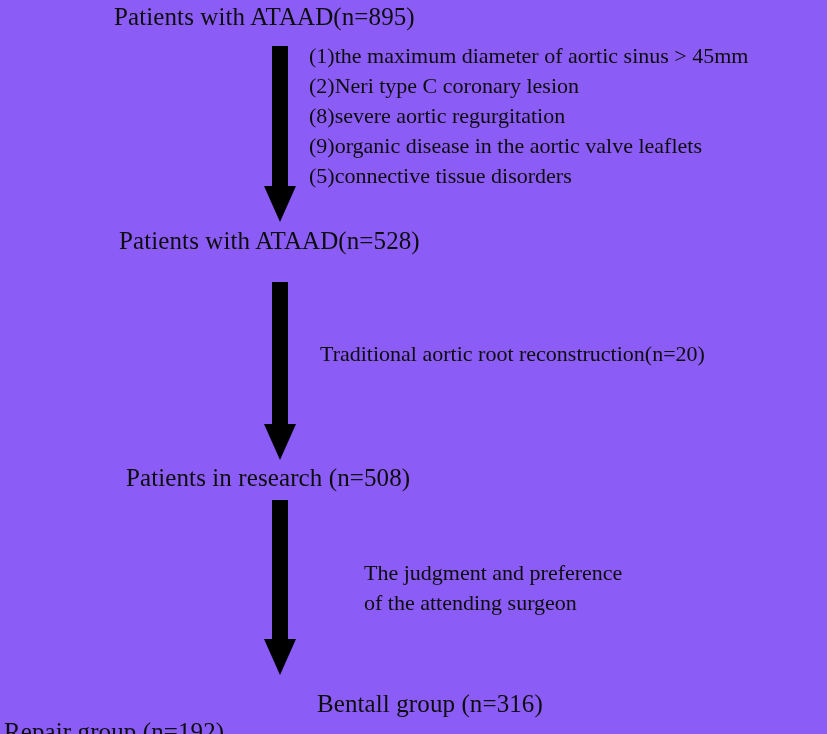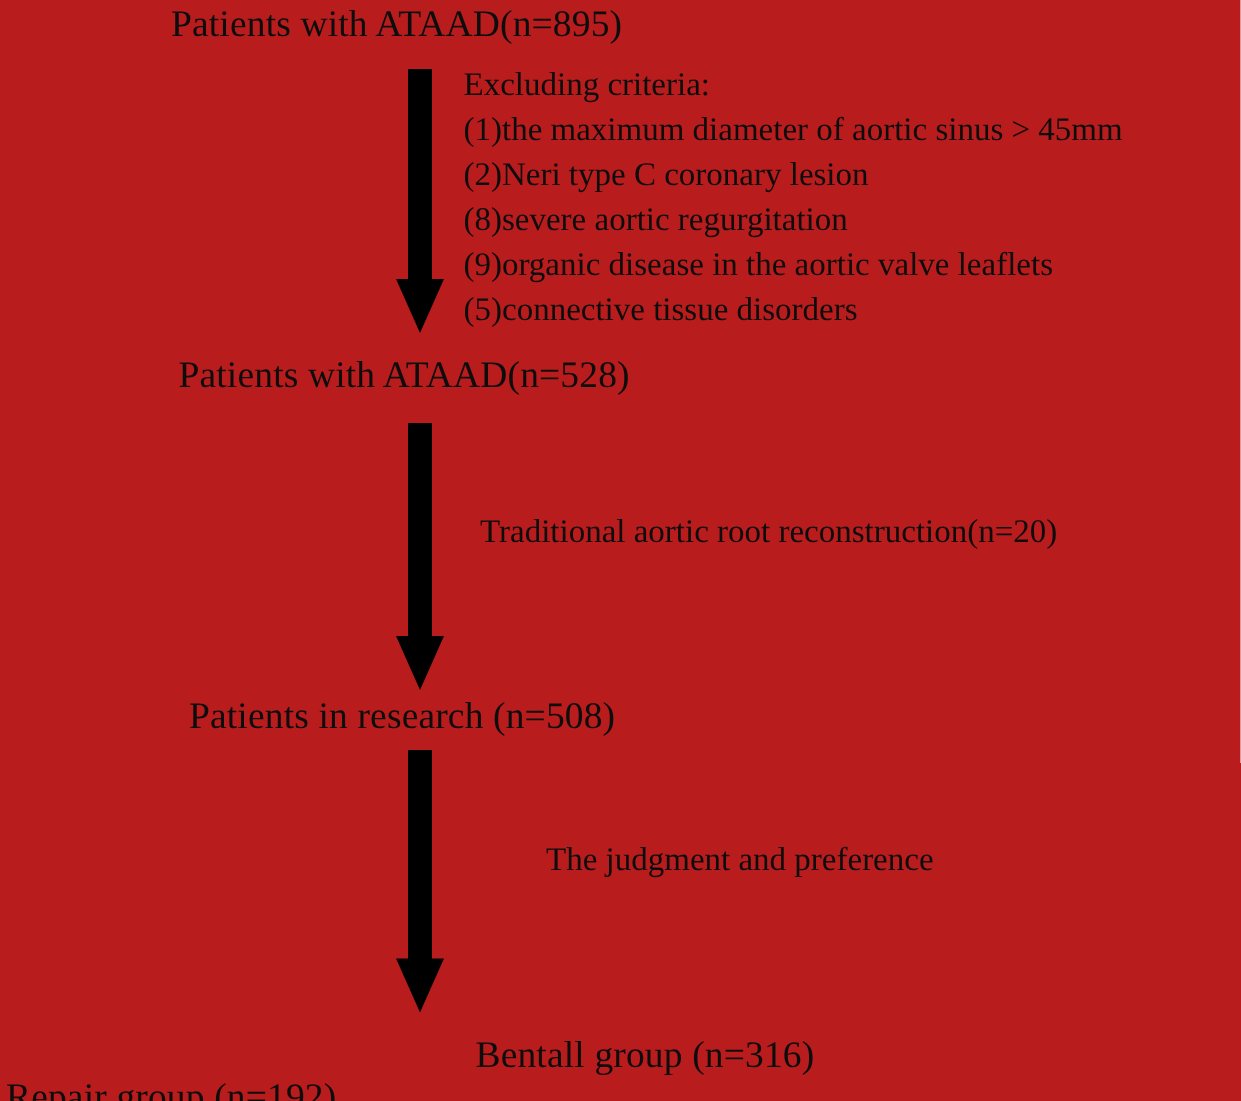--- a/index.html
+++ b/index.html
@@ -10,21 +10,21 @@
   }
   body {
     font-family: "Liberation Serif", "DejaVu Serif", serif;
     color: #0d0d0d;
     -webkit-font-smoothing: antialiased;
   }
   #flowchart {
     position: relative;
     width: 827px;
     height: 734px;
-    background: #b91c1c;
+    background: #8b5cf6;
     overflow: hidden;
   }
   .node-label {
     position: absolute;
     font-size: 25px;
     line-height: 30px;
     white-space: nowrap;
     color: #0d0d0d;
     letter-spacing: 0.1px;
   }
@@ -46,21 +46,21 @@
     display: block;
   }
   .arrow {
     position: absolute;
   }
   .arrow svg {
     display: block;
   }
   
   #label-top      { left: 114px; top: 2px; }
-  #label-second   { left: 119px; top: 236px; }
+  #label-second   { left: 119px; top: 226px; }
   #label-third    { left: 126px; top: 463px; }
   #label-repair   { left: 4px;   top: 689px; margin-top: 28px; }
   #label-bentall  { left: 317px; top: 689px; }
   
   #criteria       { left: 309px; top: 41px; }
   #side-traditional { left: 320px; top: 339px; }
   #side-judgment  { left: 320px; top: 558px; margin-left: 44px; }
   
   #arrow-1 { left: 262px; top: 46px; }
   #arrow-2 { left: 262px; top: 282px; }
@@ -73,21 +73,20 @@
 
   <div class="node-label" id="label-top">Patients with ATAAD(n=895)</div>
 
   <div class="arrow" id="arrow-1">
     <svg width="36" height="176" viewBox="0 0 36 176" aria-hidden="true">
       <polygon points="10,0 26,0 26,140 34,140 18,176 2,140 10,140" fill="#000000"></polygon>
     </svg>
   </div>
 
   <div class="criteria-block" id="criteria">
-    <span class="criteria-line">Excluding criteria:</span>
     <span class="criteria-line">(1)the maximum  diameter of aortic sinus &gt; 45mm</span>
     <span class="criteria-line">(2)Neri type C coronary lesion</span>
     <span class="criteria-line">(8)severe aortic regurgitation</span>
     <span class="criteria-line">(9)organic disease in the aortic valve leaflets</span>
     <span class="criteria-line">(5)connective tissue disorders</span>
   </div>
 
   <div class="node-label" id="label-second">Patients with ATAAD(n=528)</div>
 
   <div class="arrow" id="arrow-2">
@@ -101,19 +100,20 @@
   <div class="node-label" id="label-third">Patients in research (n=508)</div>
 
   <div class="arrow" id="arrow-3">
     <svg width="36" height="175" viewBox="0 0 36 175" aria-hidden="true">
       <polygon points="10,0 26,0 26,139 34,139 18,175 2,139 10,139" fill="#000000"></polygon>
     </svg>
   </div>
 
   <div class="side-label" id="side-judgment">
     <span style="display:block">The judgment and preference</span>
+    <span style="display:block">of  the attending surgeon</span>
   </div>
 
   <div class="node-label" id="label-repair">Repair group (n=192)</div>
 
   <div class="node-label" id="label-bentall">Bentall group (n=316)</div>
 
 </div>
 
 </body></html>

